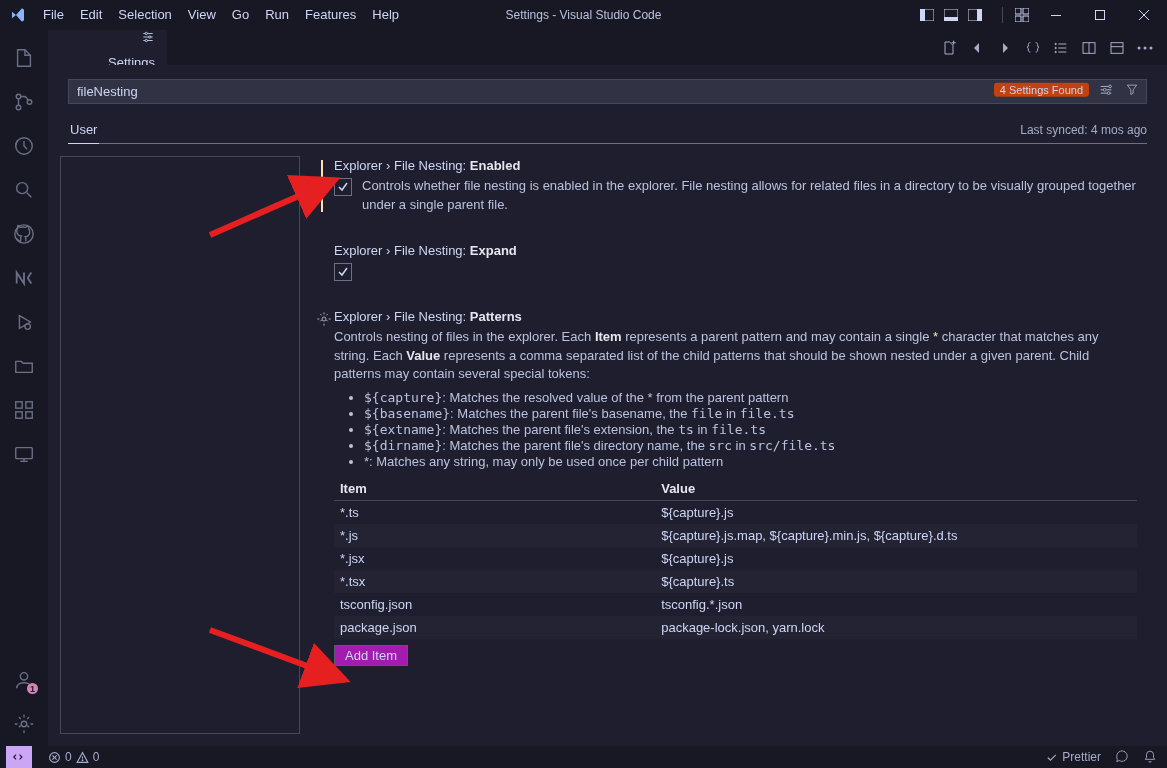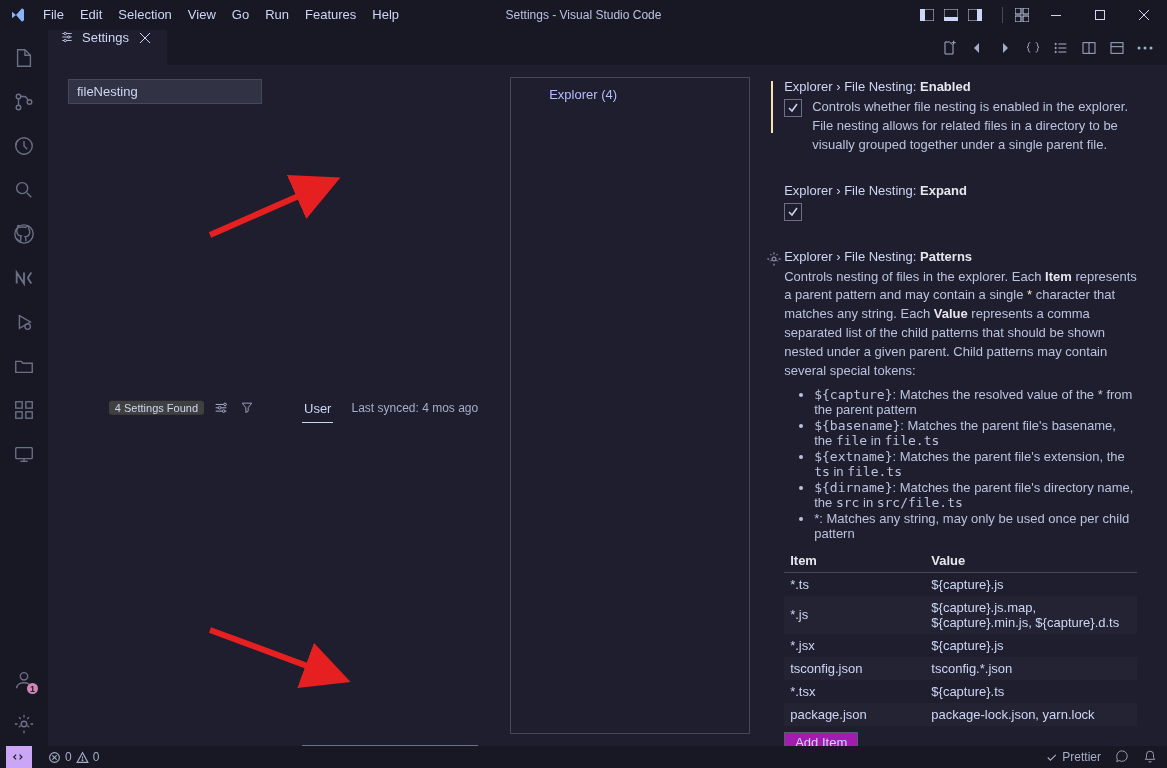--- a/index.html
+++ b/index.html
@@ -40,47 +40,48 @@
   .act-item { width: 48px; height: 44px; display: flex; align-items: center; justify-content: center; cursor: pointer; position: relative; }
   .act-spacer { flex: 1; }
   .badge { position: absolute; right: 10px; bottom: 8px; background: #d186b3; color: #1e1e2e; font-size: 9px; border-radius: 50%; width: 11px; height: 11px; display: flex; align-items: center; justify-content: center; font-weight: bold; }
   
   .tabbar {
     position: absolute; left: 48px; top: 30px; right: 0; height: 35px;
     background: #181825;
     display: flex; align-items: stretch;
   }
   .tab {
-    display: flex; align-items: flex-start; gap: 8px;
+    display: flex; align-items: flex-end; gap: 8px;
     padding: 0 12px;
     background: #1e1e2e;
     border-right: 1px solid #181825;
     min-width: 120px;
+    flex-direction: column;
   }
   .tab .close { width: 16px; height: 16px; display: flex; align-items: center; justify-content: center; cursor: pointer; }
   .tabbar-actions { margin-left: auto; display: flex; align-items: center; gap: 8px; padding-right: 12px; }
   .tabbar-actions .icon-btn { width: 20px; height: 20px; display: flex; align-items: center; justify-content: center; cursor: pointer; }
   
   .settings-body {
     position: absolute; left: 48px; top: 65px; right: 0; bottom: 22px;
     background: #1e1e2e;
-    display: flex; 
+    display: flex; flex-direction: column;
   }
   .search-row { padding: 14px 20px 6px 20px; position: relative; }
   .search-input {
     width: 100%;
     background: #313244;
     border: 1px solid #45475a;
     color: #cdd6f4;
     padding: 4px 8px;
     font-size: 13px;
     outline: none;
   }
   .search-badges { position: absolute; right: 26px; top: 50%; transform: translateY(-40%); display: flex; align-items: center; gap: 8px; }
-  .count-badge { background: #404040; color: #cdd6f4; padding: 1px 6px; border-radius: 3px; font-size: 11px; }
+  .count-badge { background: #c2410c; color: #cdd6f4; padding: 1px 6px; border-radius: 3px; font-size: 11px; }
   .icon-btn-sm { width: 18px; height: 18px; display: flex; align-items: center; justify-content: center; cursor: pointer; }
   .scope-row { display: flex; align-items: center; border-bottom: 1px solid #6c7086; margin: 6px 20px 0 20px; }
   .scope-tab { padding: 6px 2px; margin-right: 18px; cursor: pointer; position: relative; }
   .scope-tab.active { border-bottom: 1px solid #cdd6f4; margin-bottom: -1px; }
   .sync-status { margin-left: auto; color: #a6adc8; font-size: 12px; }
   
   .panes { flex: 1; display: flex; overflow: hidden; }
   .toc {
     width: 240px;
     border: 1px solid #45475a;
@@ -379,21 +380,20 @@
           </svg>
         </span>
     </div>
   </div>
   <div class="scope-row">
     <div class="scope-tab active">User</div>
     <div class="sync-status">Last synced: 4 mos ago</div>
   </div>
   <div class="panes">
     <div class="toc">
-      <div class="toc-row sub">Explorer (4)</div>
     </div>
     <div class="content">
 
       <div class="setting">
         <div class="gutter">
             <div class="bar"></div>
           </div>
         <div class="setting-main">
           <div class="setting-title">
             <span class="crumb">Explorer › File Nesting: </span><span>Enabled</span>
@@ -460,26 +460,26 @@
                 </tr>
                 <tr>
                   <td>*.js</td>
                   <td>${capture}.js.map, ${capture}.min.js, ${capture}.d.ts</td>
                 </tr>
                 <tr>
                   <td>*.jsx</td>
                   <td>${capture}.js</td>
                 </tr>
                 <tr>
+                  <td>*.tsx</td>
+                  <td>${capture}.ts</td>
+                </tr>
+                <tr>
                   <td>tsconfig.json</td>
                   <td>tsconfig.*.json</td>
-                </tr>
-                <tr>
-                  <td>*.tsx</td>
-                  <td>${capture}.ts</td>
                 </tr>
                 <tr>
                   <td>package.json</td>
                   <td>package-lock.json, yarn.lock</td>
                 </tr>
               </tbody>
           </table>
           <button class="add-item">Add Item</button>
         </div>
       </div>

